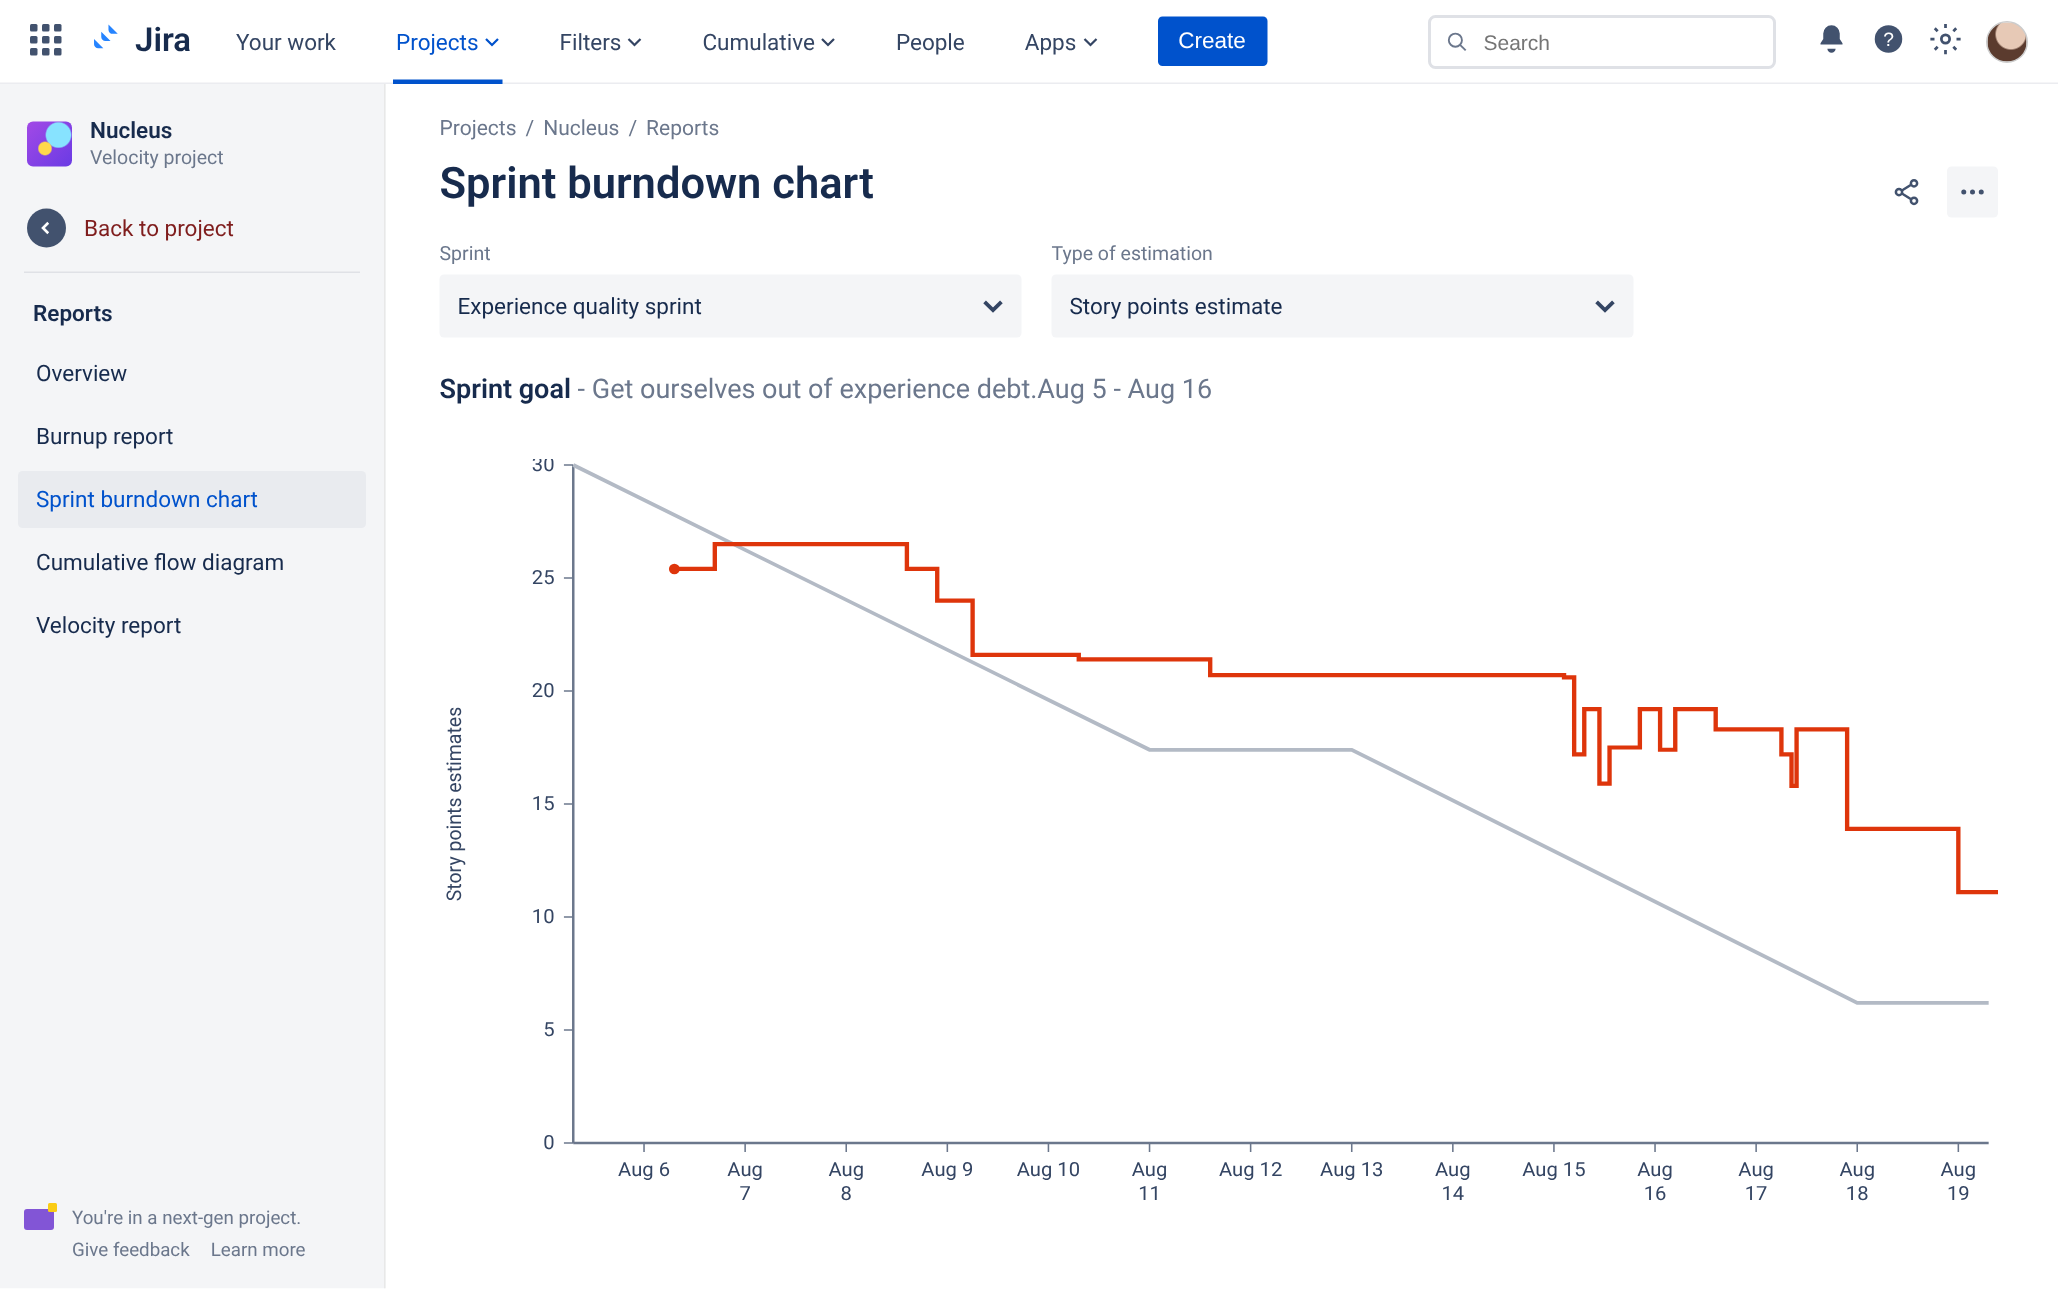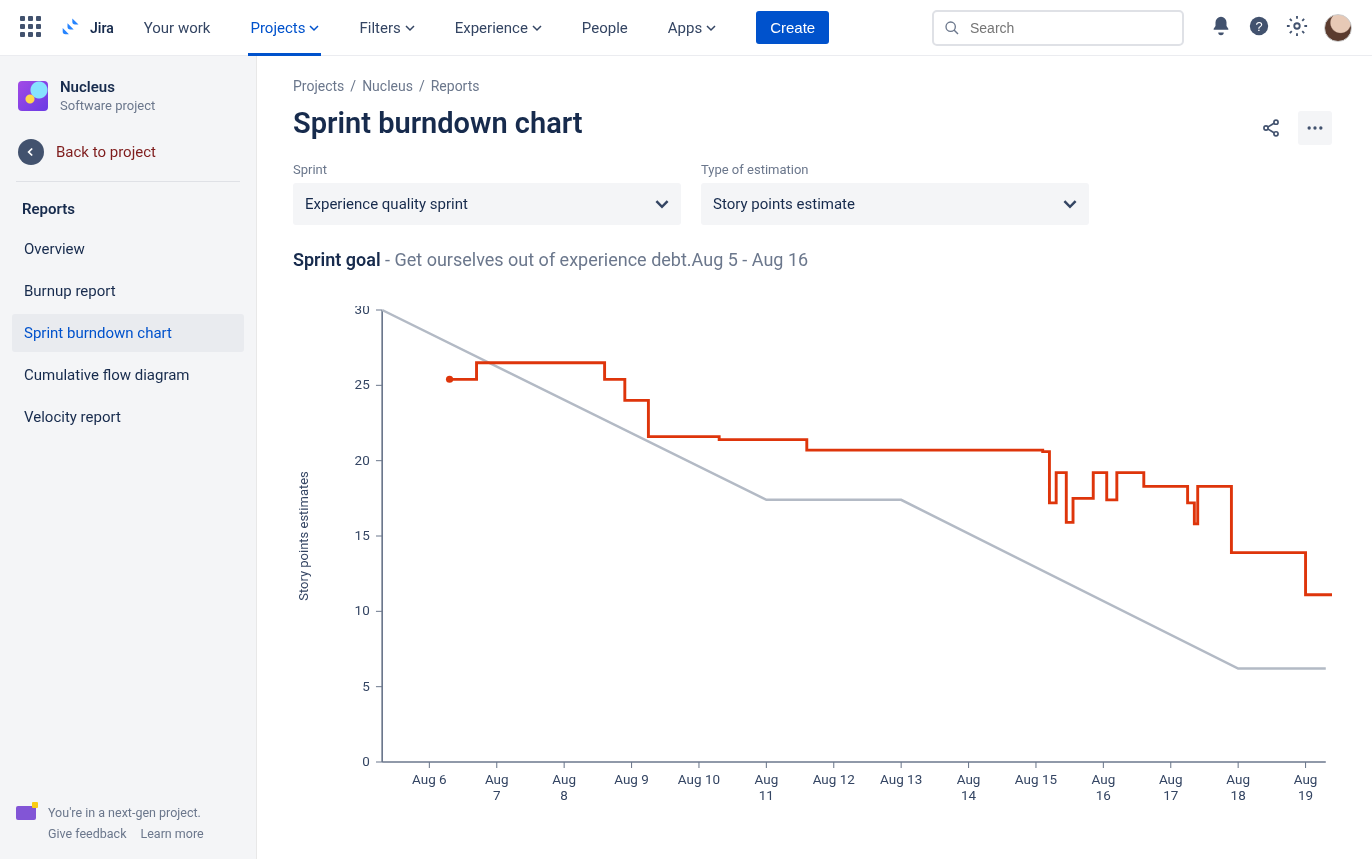--- a/index.html
+++ b/index.html
@@ -33,30 +33,30 @@
     height:56px;
     display:flex;
     align-items:center;
     padding:0 20px;
     border-bottom:1px solid #ebecf0;
     gap:8px;
     background:var(--nav-bg);
   }
   .apps { width:24px; height:24px; display:grid; grid-template-columns:repeat(3,5px); grid-template-rows:repeat(3,5px); gap:3px; cursor:pointer;}
   .apps span { background:#42526E; border-radius:1px; }
-  .logo { display:flex; align-items:center; gap:6px; font-weight:600; color:var(--text); margin:0 12px 0 10px; font-size:14px; cursor:pointer;}
+  .logo { display:flex; gap:6px; font-weight:600; color:var(--text); margin:0 12px 0 10px; font-size:22px; cursor:pointer;}
   .logo svg { width:22px; height:22px; color:#2684FF; }
   .navitems { display:flex; align-items:center; gap:20px; }
   .navitem { position:relative; padding:18px 10px; font-size:15px; color:#344563; cursor:pointer; display:flex; align-items:center; gap:4px;}
   .navitem.active { color:var(--blue); }
   .navitem.active::after { content:""; position:absolute; left:8px; right:8px; bottom:-1px; height:3px; background:var(--blue); }
   .chev { width:10px; height:10px; }
   .btn-primary { background:var(--blue); color:#fff; border:none; border-radius:3px; padding:8px 14px; font-size:15px; font-weight:500; margin-left:10px; cursor:pointer;}
   .spacer { flex:1; }
-  .search { display:flex; align-items:center; width:252px; height:36px; border:2px solid var(--border); border-radius:5px; padding:0 10px; color:var(--muted); gap:8px;}
+  .search { display:flex; align-items:center; width:232px; height:36px; border:2px solid var(--border); border-radius:5px; padding:0 10px; color:var(--muted); gap:8px;}
   .search input { flex:1; border:none; outline:none; font-size:14px; color:var(--muted); background:transparent;}
   .topicons { display:flex; align-items:center; gap:16px; margin-left:18px; color:var(--icon);}
   .topicons > div { cursor:pointer; }
   .avatar { width:28px; height:28px; border-radius:50%; background:radial-gradient(circle at 60% 30%, #e7c9b6 0 40%, #5b3b2e 45% 80%, #2d5b4d 85% 100%); border:1px solid #ccc; }
 
   
   .main { display:flex; position:absolute; top:56px; bottom:0; left:0; right:0; }
 
   
   .sidebar { width:257px; background:var(--sidebar); border-right:1px solid #e8e8e8; display:flex; flex-direction:column; padding:22px 12px 10px 12px;}
@@ -140,21 +140,21 @@
           <path d="M1 3l4 4 4-4" stroke="currentColor" fill="none" stroke-width="1.5"></path>
         </svg>
       </div>
     <div class="navitem">
         <span>Filters</span>
       <svg class="chev" viewBox="0 0 10 10">
           <path d="M1 3l4 4 4-4" stroke="currentColor" fill="none" stroke-width="1.5"></path>
         </svg>
       </div>
     <div class="navitem">
-        <span>Experience</span>
+        <span>Cumulative</span>
       <svg class="chev" viewBox="0 0 10 10">
           <path d="M1 3l4 4 4-4" stroke="currentColor" fill="none" stroke-width="1.5"></path>
         </svg>
       </div>
     <div class="navitem">
         <span>People</span>
       </div>
     <div class="navitem">
         <span>Apps</span>
       <svg class="chev" viewBox="0 0 10 10">
@@ -193,21 +193,21 @@
   </div>
 </div>
 
 <div class="main">
 
   <div class="sidebar">
     <div class="proj">
       <div class="proj-icon"></div>
       <div>
         <div class="proj-name">Nucleus</div>
-        <div class="proj-sub">Software project</div>
+        <div class="proj-sub">Velocity project</div>
       </div>
     </div>
     <div class="backlink">
       <div class="circ">
         <svg width="14" height="14" viewBox="0 0 24 24" fill="none" stroke="currentColor" stroke-width="3">
             <path d="M14 6l-6 6 6 6"></path>
           </svg>
       </div>
       <span>Back to project</span>
     </div>

